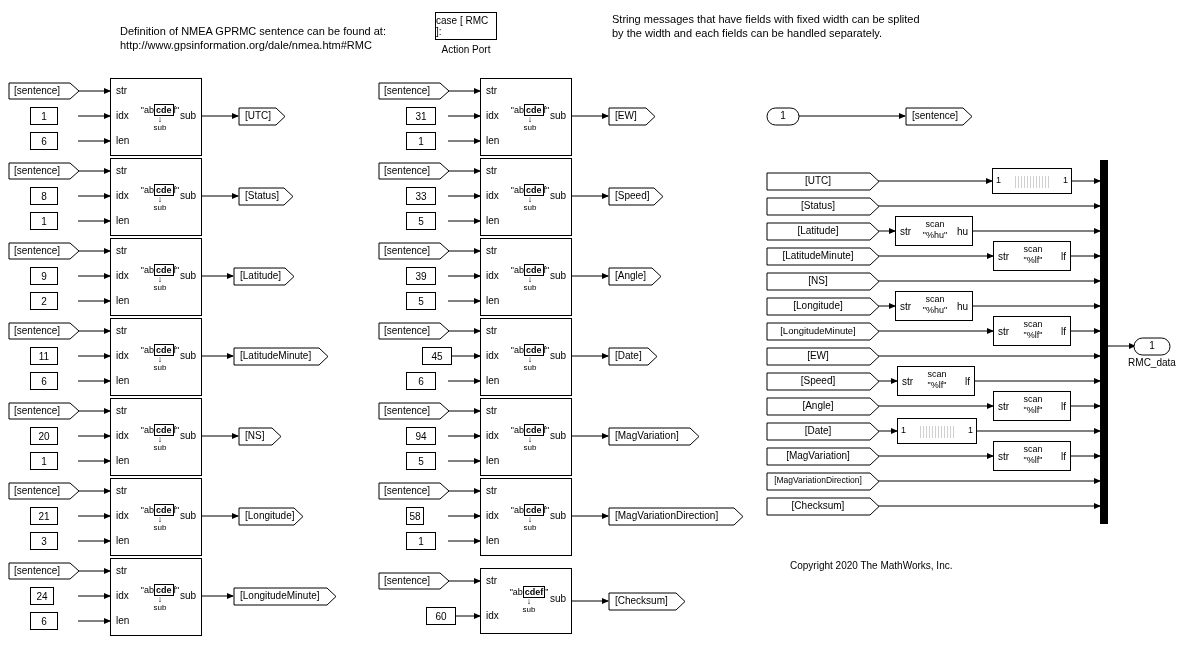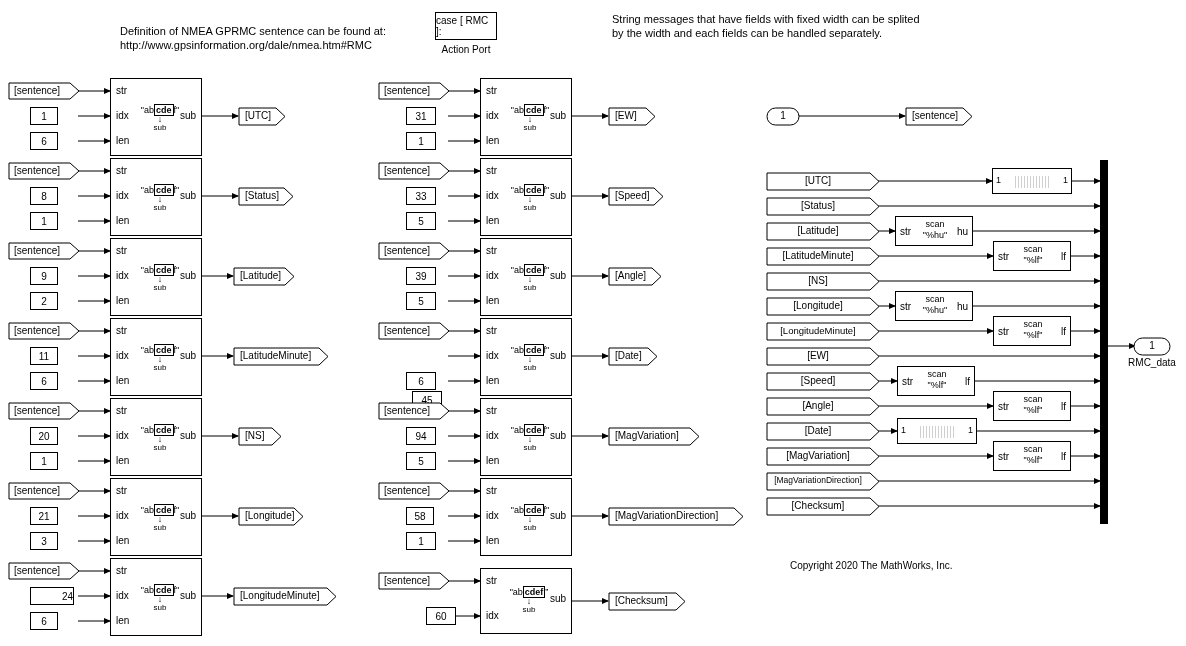--- a/index.html
+++ b/index.html
@@ -324,21 +324,21 @@
     </svg>
   <div class="abs" style="left:7px;top:3px;font-size:10px;">[Longitude]</div>
 </div>
 
 <div class="tagwrap" style="left:8px;top:562px;">
   <svg width="72" height="18">
       <path d="M1,1 H62 L71,9 L62,17 H1 Z" fill="#fff" stroke="#000"></path>
     </svg>
   <div class="abs" style="left:6px;top:3px;font-size:10px;">[sentence]</div>
 </div>
-<div class="num" style="left:30px;top:587px;width:44px;height:18px;line-height:18px;text-align:right;">24</div>
+<div class="num" style="left:30px;top:587px;width:24px;height:18px;line-height:18px;">24</div>
 <div class="num" style="left:30px;top:612px;width:28px;height:18px;line-height:18px;">6</div>
 <div class="block" style="left:110px;top:558px;width:92px;height:78px;">
   <div class="port-lbl" style="left:5px;top:6px;">str</div>
   <div class="port-lbl" style="left:5px;top:31px;">idx</div>
   <div class="port-lbl" style="left:5px;top:56px;">len</div>
   <div class="port-lbl" style="right:5px;top:31px;">sub</div>
   <div class="sub-icon" style="left:28px;top:26px;width:42px;">
     <span>"ab</span><span class="big">cde</span><span>f"</span>
     <div style="font-size:9px;line-height:8px;">↓</div>
     <div class="sml">sub</div>
@@ -428,21 +428,21 @@
     </svg>
   <div class="abs" style="left:7px;top:3px;font-size:10px;">[Angle]</div>
 </div>
 
 <div class="tagwrap" style="left:378px;top:322px;">
   <svg width="72" height="18">
       <path d="M1,1 H62 L71,9 L62,17 H1 Z" fill="#fff" stroke="#000"></path>
     </svg>
   <div class="abs" style="left:6px;top:3px;font-size:10px;">[sentence]</div>
 </div>
-<div class="num" style="left:412px;top:347px;width:30px;height:18px;line-height:18px;margin-top:44px;">45</div>
+<div class="num" style="left:422px;top:347px;width:30px;height:18px;line-height:18px;">45</div>
 <div class="num" style="left:406px;top:372px;width:30px;height:18px;line-height:18px;">6</div>
 <div class="block" style="left:480px;top:318px;width:92px;height:78px;">
   <div class="port-lbl" style="left:5px;top:6px;">str</div>
   <div class="port-lbl" style="left:5px;top:31px;">idx</div>
   <div class="port-lbl" style="left:5px;top:56px;">len</div>
   <div class="port-lbl" style="right:5px;top:31px;">sub</div>
   <div class="sub-icon" style="left:28px;top:26px;width:42px;">
     <span>"ab</span><span class="big">cde</span><span>f"</span>
     <div style="font-size:9px;line-height:8px;">↓</div>
     <div class="sml">sub</div>
@@ -480,21 +480,21 @@
     </svg>
   <div class="abs" style="left:7px;top:3px;font-size:10px;">[MagVariation]</div>
 </div>
 
 <div class="tagwrap" style="left:378px;top:482px;">
   <svg width="72" height="18">
       <path d="M1,1 H62 L71,9 L62,17 H1 Z" fill="#fff" stroke="#000"></path>
     </svg>
   <div class="abs" style="left:6px;top:3px;font-size:10px;">[sentence]</div>
 </div>
-<div class="num" style="left:406px;top:507px;width:28px;height:18px;line-height:18px;">58</div>
+<div class="num" style="left:406px;top:507px;width:18px;height:18px;line-height:18px;">58</div>
 <div class="num" style="left:406px;top:532px;width:30px;height:18px;line-height:18px;">1</div>
 <div class="block" style="left:480px;top:478px;width:92px;height:78px;">
   <div class="port-lbl" style="left:5px;top:6px;">str</div>
   <div class="port-lbl" style="left:5px;top:31px;">idx</div>
   <div class="port-lbl" style="left:5px;top:56px;">len</div>
   <div class="port-lbl" style="right:5px;top:31px;">sub</div>
   <div class="sub-icon" style="left:28px;top:26px;width:42px;">
     <span>"ab</span><span class="big">cde</span><span>f"</span>
     <div style="font-size:9px;line-height:8px;">↓</div>
     <div class="sml">sub</div>

